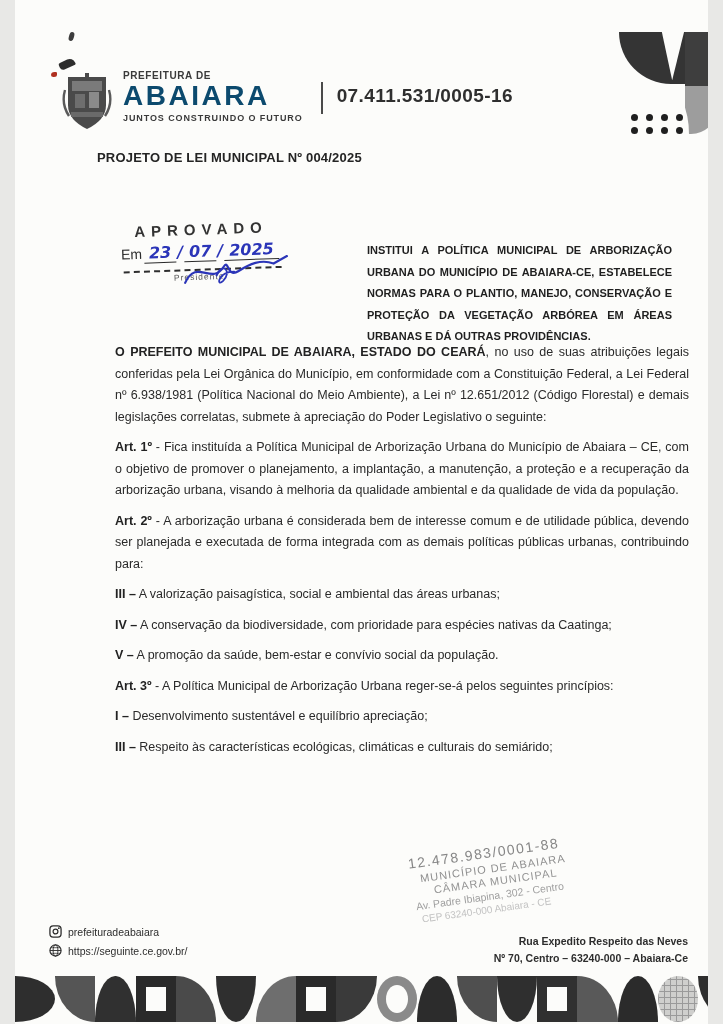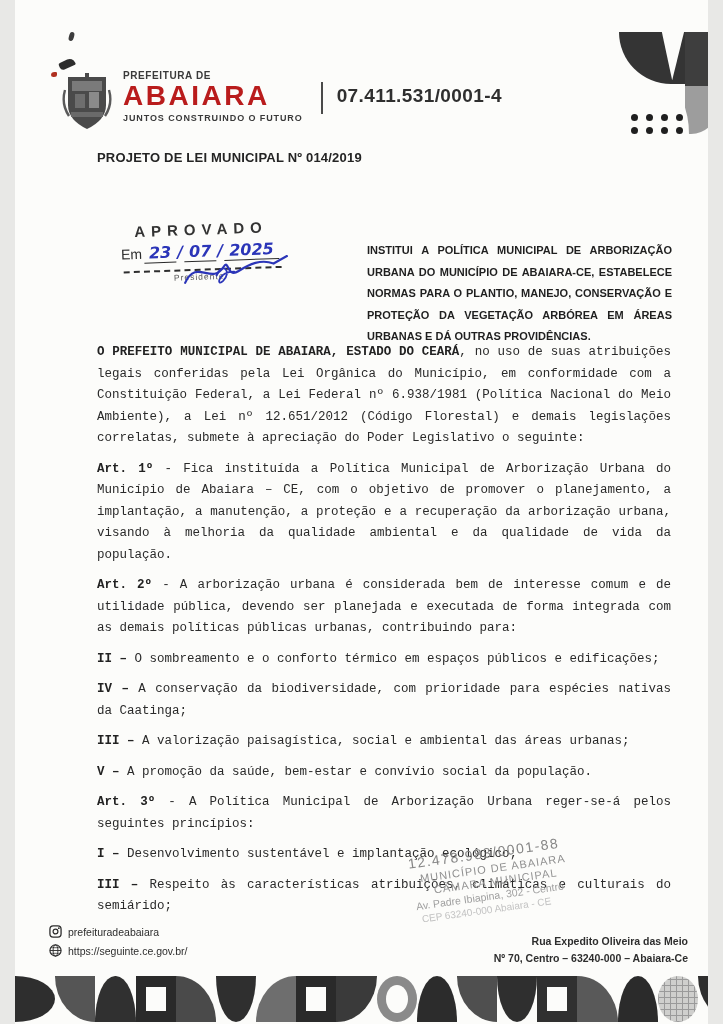--- a/index.html
+++ b/index.html
@@ -14,21 +14,21 @@
   .corner-mark { position:absolute; left:28px; top:30px; width:50px; height:55px; }
   .corner-mark .scribble { position:absolute; left:16px; top:30px; width:16px; height:8px; background:#2d2d2d; transform:rotate(-25deg); border-radius:2px 6px 1px 4px; }
   .corner-mark .scribble2 { position:absolute; left:26px; top:2px; width:5px; height:9px; background:#3d3d3d; transform:rotate(15deg); border-radius:40%; }
   .corner-mark .red-dot { position:absolute; left:8px; top:42px; width:6px; height:5px; background:#b03020; border-radius:60% 20% 50% 40%; }
 
   
   .header { position:absolute; left:46px; top:70px; display:flex; align-items:flex-start; }
   .crest { width:52px; height:64px; margin-top:2px; }
   .brand { margin-left:10px; }
   .brand-small { font-size:10px; font-weight:700; letter-spacing:.6px; color:#3a3a3a; }
-  .brand-name { font-size:28px; font-weight:800; letter-spacing:2.5px; color:#b91c1c; line-height:1.0; margin-top:1px; }
+  .brand-name { font-size:28px; font-weight:800; letter-spacing:2.5px; color:#0c4a6e; line-height:1.0; margin-top:1px; }
   .brand-tag { font-size:9px; font-weight:700; letter-spacing:.9px; color:#3a3a3a; margin-top:3px; }
   .header-divider { width:2px; height:32px; background:#4a4a4a; margin:12px 14px 0 18px; }
   .cnpj { font-size:19px; font-weight:700; color:#2f2f2f; margin-top:15px; letter-spacing:.4px; }
 
   
   .logo7 { position:absolute; left:594px; top:22px; width:125px; height:120px; }
   .l-black { position:absolute; left:10px; top:10px; width:66px; height:52px; background:#343434; border-bottom-left-radius:54px; }
   .l-notch { position:absolute; left:50px; top:6px; width:0; height:0; border-top:52px solid #fcfcfa; border-left:15px solid transparent; border-right:9px solid transparent; transform:rotate(4deg); }
   .l-desc-dark { position:absolute; left:76px; top:10px; width:32px; height:58px; background:#3e3e3e; }
   .l-desc-gray { position:absolute; left:76px; top:64px; width:32px; height:48px; background:#9d9d9d; border-bottom-right-radius:26px; }
@@ -48,21 +48,21 @@
   .blank { border-bottom:1.5px solid #2a2a2a; padding:0 5px; transform:translateY(2px); }
   .sep { color:#2b35b8; padding:0 1px; transform:translateY(1px); }
   .stamp-line { margin:9px 0 0 2px; width:158px; border-top:2.5px dashed #2e2e2e; }
   .stamp-role { font-size:8.5px; color:#555; margin:1px 0 0 52px; letter-spacing:1px; }
   .signature { position:absolute; left:54px; top:24px; transform:rotate(-4deg); }
 
   
   .ementa { position:absolute; left:352px; top:204px; width:305px; font-size:11px; font-weight:700; line-height:21.5px; text-align:justify; color:#1f1f1f;margin-top:36px; }
 
   
-  .law-body { position:absolute; left:82px; top:342px; width:574px; font-size:12.5px; line-height:21.5px; text-align:justify; color:#2a2a2a;font-family:Liberation Mono, monospace; }
+  .law-body { position:absolute; left:100px; top:342px; width:574px; font-size:12.5px; line-height:21.5px; text-align:justify; color:#2a2a2a; }
   .para { margin-bottom:9px; }
   .para b { font-weight:700; color:#222; }
 
   
   .diag-stamp { position:absolute; left:392px; top:856px; transform:rotate(-8deg); transform-origin:left top; color:#8f8f8f; white-space:nowrap; }
   .ds-cnpj { font-size:14px; letter-spacing:1.5px; color:#868686; }
   .ds-l1 { font-size:11px; letter-spacing:1px; margin:2px 0 0 10px; color:#8f8f8f; }
   .ds-l2 { font-size:11px; letter-spacing:1px; margin:1px 0 0 22px; color:#949494; }
   .ds-l3 { font-size:10.5px; margin:2px 0 0 2px; color:#a0a0a0; }
   .ds-l4 { font-size:10px; margin:2px 0 0 6px; color:#c2c2c2; }
@@ -112,42 +112,42 @@
       <path d="M10 40 h32 v5 h-32 z" fill="#6a6a6a"></path>
       <path d="M4 18 q-4 14 4 26" stroke="#5a5a5a" stroke-width="2.4" fill="none"></path>
       <path d="M48 18 q4 14 -4 26" stroke="#5a5a5a" stroke-width="2.4" fill="none"></path>
     </svg>
     <div class="brand">
       <div class="brand-small">PREFEITURA DE</div>
       <div class="brand-name">ABAIARA</div>
       <div class="brand-tag">JUNTOS CONSTRUINDO O FUTURO</div>
     </div>
     <div class="header-divider"></div>
-    <div class="cnpj">07.411.531/0001-4</div>
+    <div class="cnpj">07.411.531/0005-16</div>
   </div>
 
   <div class="logo7">
     <span class="l-black"></span>
     <span class="l-notch"></span>
     <span class="l-desc-dark"></span>
     <span class="l-desc-gray"></span>
     <span class="l-carve"></span>
     <span class="l-dots">
       <i></i>
         <i></i>
         <i></i>
         <i></i>
         <i></i>
         <i></i>
         <i></i>
         <i></i>
     </span>
   </div>
 
-  <div class="doc-title">PROJETO DE LEI MUNICIPAL Nº 014/2019</div>
+  <div class="doc-title">PROJETO DE LEI MUNICIPAL Nº 004/2025</div>
 
   <div class="stamp">
     <div class="stamp-label">APROVADO</div>
     <div class="stamp-date-row">
       <span class="stamp-em">Em</span>
       <span class="hand blank">23</span>
       <span class="hand sep">/</span>
       <span class="hand blank">07</span>
       <span class="hand sep">/</span>
       <span class="hand blank">2025</span>
@@ -159,27 +159,26 @@
       <path d="M40 30 c 8 -14, 16 -2, 6 6 c -8 6, -4 -10, 12 -8" stroke="#2b35b8" fill="none" stroke-width="1.8" stroke-linecap="round"></path>
     </svg>
   </div>
 
   <div class="ementa">INSTITUI A POLÍTICA MUNICIPAL DE ARBORIZAÇÃO URBANA DO MUNICÍPIO DE ABAIARA-CE, ESTABELECE NORMAS PARA O PLANTIO, MANEJO, CONSERVAÇÃO E PROTEÇÃO DA VEGETAÇÃO ARBÓREA EM ÁREAS URBANAS E DÁ OUTRAS PROVIDÊNCIAS.</div>
 
   <div class="law-body">
     <p class="para"><b>O PREFEITO MUNICIPAL DE ABAIARA, ESTADO DO CEARÁ</b><span>, no uso de suas atribuições legais conferidas pela Lei Orgânica do Município, em conformidade com a Constituição Federal, a Lei Federal nº 6.938/1981 (Política Nacional do Meio Ambiente), a Lei nº 12.651/2012 (Código Florestal) e demais legislações correlatas, submete à apreciação do Poder Legislativo o seguinte:</span></p>
     <p class="para"><b>Art. 1º</b><span> - Fica instituída a Política Municipal de Arborização Urbana do Município de Abaiara – CE, com o objetivo de promover o planejamento, a implantação, a manutenção, a proteção e a recuperação da arborização urbana, visando à melhoria da qualidade ambiental e da qualidade de vida da população.</span></p>
     <p class="para"><b>Art. 2º</b><span> - A arborização urbana é considerada bem de interesse comum e de utilidade pública, devendo ser planejada e executada de forma integrada com as demais políticas públicas urbanas, contribuindo para:</span></p>
-    <p class="para"><b>II –</b><span> O sombreamento e o conforto térmico em espaços públicos e edificações;</span></p>
+    <p class="para"><b>III –</b><span> A valorização paisagística, social e ambiental das áreas urbanas;</span></p>
     <p class="para"><b>IV –</b><span> A conservação da biodiversidade, com prioridade para espécies nativas da Caatinga;</span></p>
-    <p class="para"><b>III –</b><span> A valorização paisagística, social e ambiental das áreas urbanas;</span></p>
     <p class="para"><b>V –</b><span> A promoção da saúde, bem-estar e convívio social da população.</span></p>
     <p class="para"><b>Art. 3º</b><span> - A Política Municipal de Arborização Urbana reger-se-á pelos seguintes princípios:</span></p>
-    <p class="para"><b>I –</b><span> Desenvolvimento sustentável e implantação ecológico;</span></p>
-    <p class="para"><b>III –</b><span> Respeito às características atribuições, climáticas e culturais do semiárido;</span></p>
+    <p class="para"><b>I –</b><span> Desenvolvimento sustentável e equilíbrio apreciação;</span></p>
+    <p class="para"><b>III –</b><span> Respeito às características ecológicas, climáticas e culturais do semiárido;</span></p>
   </div>
 
   <div class="diag-stamp">
     <div class="ds-cnpj">12.478.983/0001-88</div>
     <div class="ds-l1">MUNICÍPIO DE ABAIARA</div>
     <div class="ds-l2">CÂMARA MUNICIPAL</div>
     <div class="ds-l3">Av. Padre Ibiapina, 302 - Centro</div>
     <div class="ds-l4">CEP 63240-000 Abaiara - CE</div>
   </div>
 
@@ -198,21 +197,21 @@
         <ellipse cx="7" cy="7" rx="2.6" ry="6" fill="none" stroke="#2d2d2d" stroke-width="1"></ellipse>
         <line x1="1" y1="7" x2="13" y2="7" stroke="#2d2d2d" stroke-width="1"></line>
         <line x1="2" y1="4" x2="12" y2="4" stroke="#2d2d2d" stroke-width="0.8"></line>
         <line x1="2" y1="10" x2="12" y2="10" stroke="#2d2d2d" stroke-width="0.8"></line>
       </svg>
       <span>https://seguinte.ce.gov.br/</span>
     </div>
   </div>
 
   <div class="footer-right">
-    <div>Rua Expedito Oliveira das Meio</div>
+    <div>Rua Expedito Respeito das Neves</div>
     <div>Nº 70, Centro – 63240-000 – Abaiara-Ce</div>
   </div>
 
   <div class="band" id="band">
       <div class="tile half-r">
         <i style="background: rgb(46, 46, 46);"></i>
       </div>
       <div class="tile qc-bl">
         <i style="background: rgb(85, 85, 85);"></i>
       </div>

